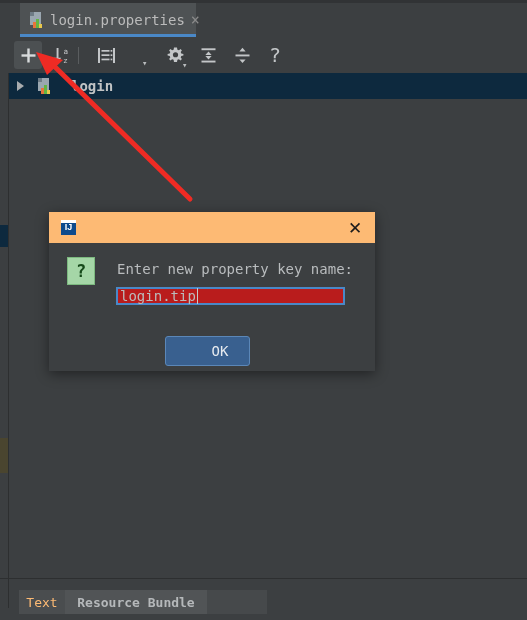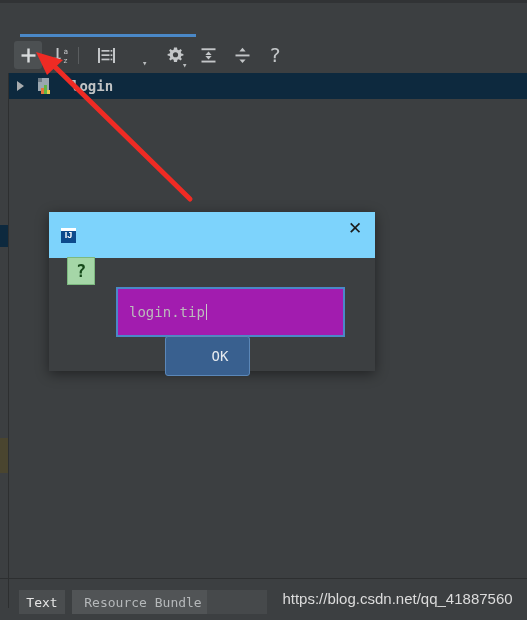--- a/index.html
+++ b/index.html
@@ -192,22 +192,22 @@
     position: absolute;
     left: 0; top: 0; width: 527px; height: 1px;
     background: #2d2f30;
   }
   .btab {
     position: absolute;
     top: 12px; height: 24px;
     display: flex; align-items: center; justify-content: center;
     font-size: 13px;
   }
-  .btab-text { left: 19px; width: 46px; background: #4a4d4f; color: #e5e5e5; }
-  .btab-rb   { left: 72px; width: 142px; background: #515456; color: #b5b8ba; }
+  .btab-text { left: 19px; width: 46px; background: #4a4d4f; color: #fdba74; }
+  .btab-rb   { left: 65px; width: 142px; background: #515456; color: #b5b8ba; font-weight: bold; }
   .btab-blank{ left: 207px; width: 60px; background: #46494b; }
   .watermark {
     position: absolute;
     left: 268px; top: 590px;
     width: 259px;
     text-align: center;
     color: #dcdcdc;
     font-size: 15px;
     font-family: "Liberation Sans", sans-serif;
     white-space: nowrap;
@@ -222,22 +222,22 @@
   .dialog {
     position: absolute;
     left: 49px; top: 212px;
     width: 326px; height: 159px;
     background: #3c3f41;
     box-shadow: 0 3px 12px rgba(0,0,0,0.45);
   }
   .dlg-titlebar {
     position: absolute;
     left: 0; top: 0;
-    width: 326px; height: 46px;
-    background: #7dd3fc;
+    width: 326px; height: 31px;
+    background: #fdba74;
     display: flex;
     align-items: center;
   }
   .ij-icon {
     position: relative;
     width: 15px; height: 15px;
     margin-left: 12px;
     background: #0d4a8c;
     flex: 0 0 auto;
   }
@@ -291,43 +291,43 @@
   .dlg-label {
     position: absolute;
     left: 68px; top: 18px;
     color: #b9bcbe;
     font-size: 14px;
     white-space: nowrap;
   }
   .dlg-input {
     position: absolute;
     left: 67px; top: 44px;
-    width: 229px; height: 50px;
-    background: #a21caf;
+    width: 229px; height: 18px;
+    background: #b91c1c;
     border: 2px solid #4a88c7;
     box-sizing: border-box;
     display: flex;
     align-items: center;
-    padding-left: 11px;
+    padding-left: 2px;
   }
   .dlg-input-value {
     color: #bbbbbb;
     font-size: 14px;
   }
   .caret {
     display: inline-block;
     width: 1px; height: 16px;
     background: #c8c8c8;
     margin-left: 1px;
     vertical-align: middle;
   }
   .dlg-btn {
     position: absolute;
     top: 93px;
-    height: 40px;
+    height: 30px;
     border-radius: 3px;
     box-sizing: border-box;
     display: flex; align-items: center; justify-content: center;
     font-size: 14px;
     padding-left: 25px;
   }
   .btn-ok {
     left: 116px; width: 85px;
     background: #39608f;
     border: 1px solid #5b87b8;
@@ -349,20 +349,31 @@
   }
 </style>
 </head>
 <body>
 
 <div id="app">
 
   <div class="tabbar">
     <div class="tabbar-topline"></div>
 
+    <div class="tab">
+      <span class="propicon">
+        <span class="page"></span>
+        <span class="fold"></span>
+        <span class="bar b1"></span>
+        <span class="bar b2"></span>
+        <span class="bar b3"></span>
+      </span>
+      <span class="tab-label">login.properties</span>
+      <span class="tab-close">×</span>
+    </div>
     <div class="tab-underline"></div>
   </div>
 
   <div class="toolbar">
 
     <span class="gutter-num">0</span>
 
     <div class="tbtn active" style="left:14px;">
       <svg width="17" height="17" viewBox="0 0 17 17">
         <rect x="7.3" y="1.5" width="2.4" height="14" fill="#d7dadc"></rect>
@@ -442,33 +453,33 @@
     </div>
   </div>
 
   <div class="bottombar">
     <div class="bottombar-topline"></div>
     <div class="btab btab-text">Text</div>
     <div class="btab btab-rb">Resource Bundle</div>
     <div class="btab btab-blank"></div>
   </div>
   <div class="leftstrip-bottom"></div>
-  <div class="watermark">https://blog.csdn.net/qq_41887560</div>
 
   <div class="dialog">
     <div class="dlg-titlebar">
       <span class="ij-icon">
         <span class="ij-top"></span>
         <span class="ij-txt">IJ</span>
       </span>
       <span class="dlg-close">✕</span>
     </div>
 
     <div class="dlg-body">
       <div class="qicon">?</div>
+      <div class="dlg-label">Enter new property key name:</div>
 
       <div class="dlg-input">
         <span class="dlg-input-value">login.tip</span>
           <span class="caret"></span>
       </div>
 
       <div class="dlg-btn btn-ok">OK</div>
     </div>
   </div>
 

